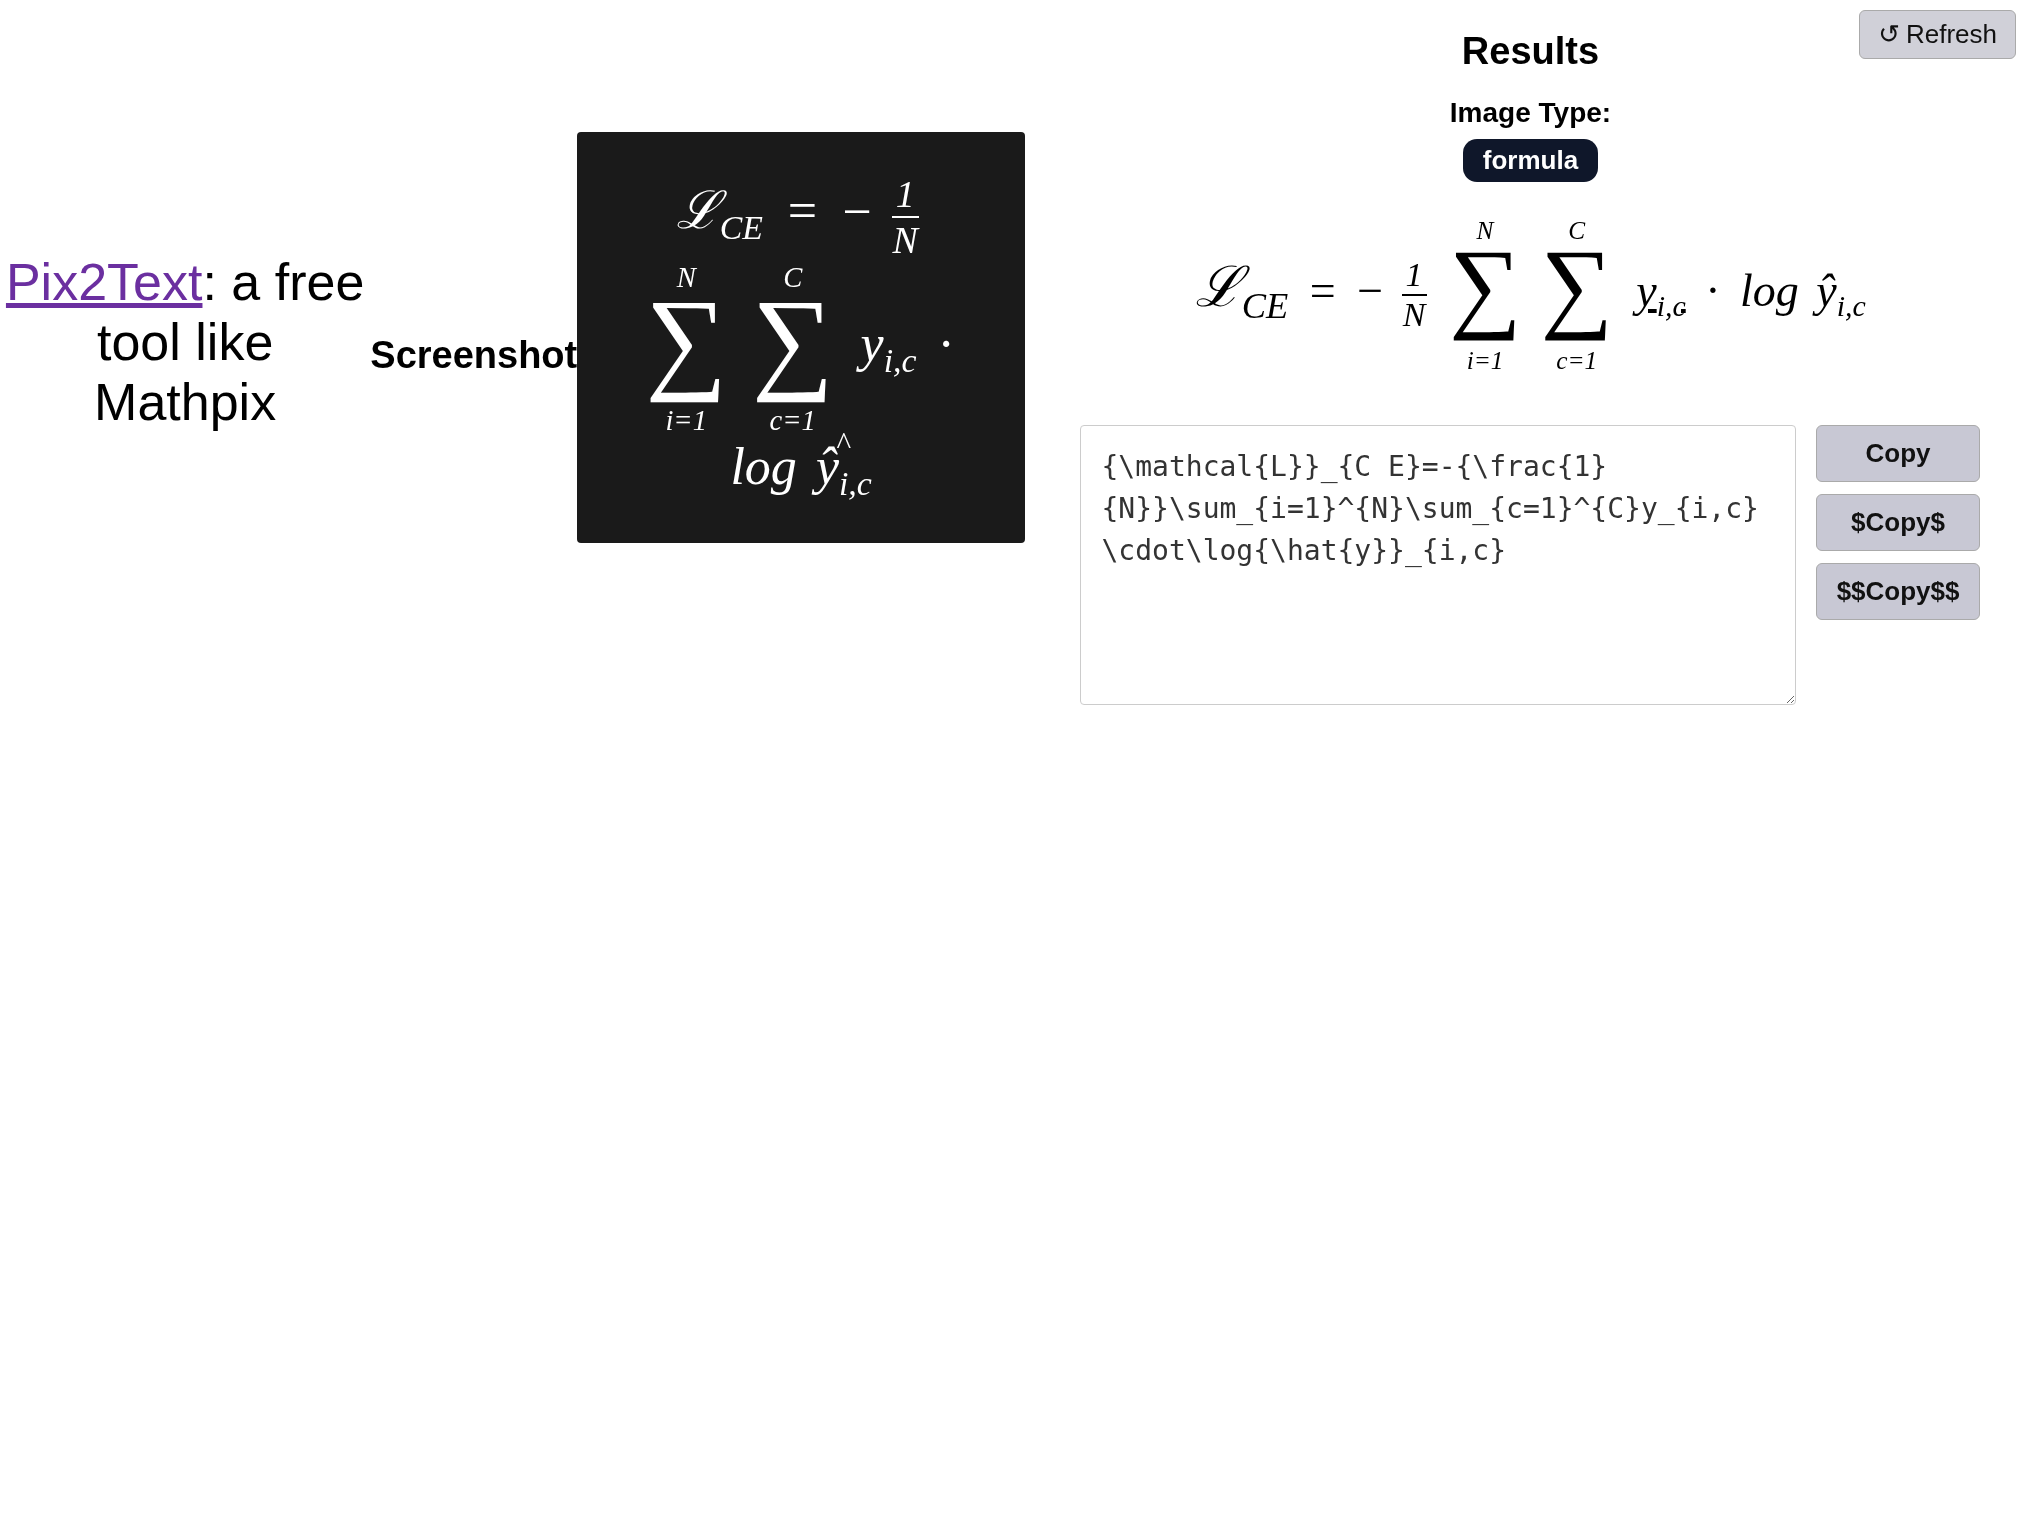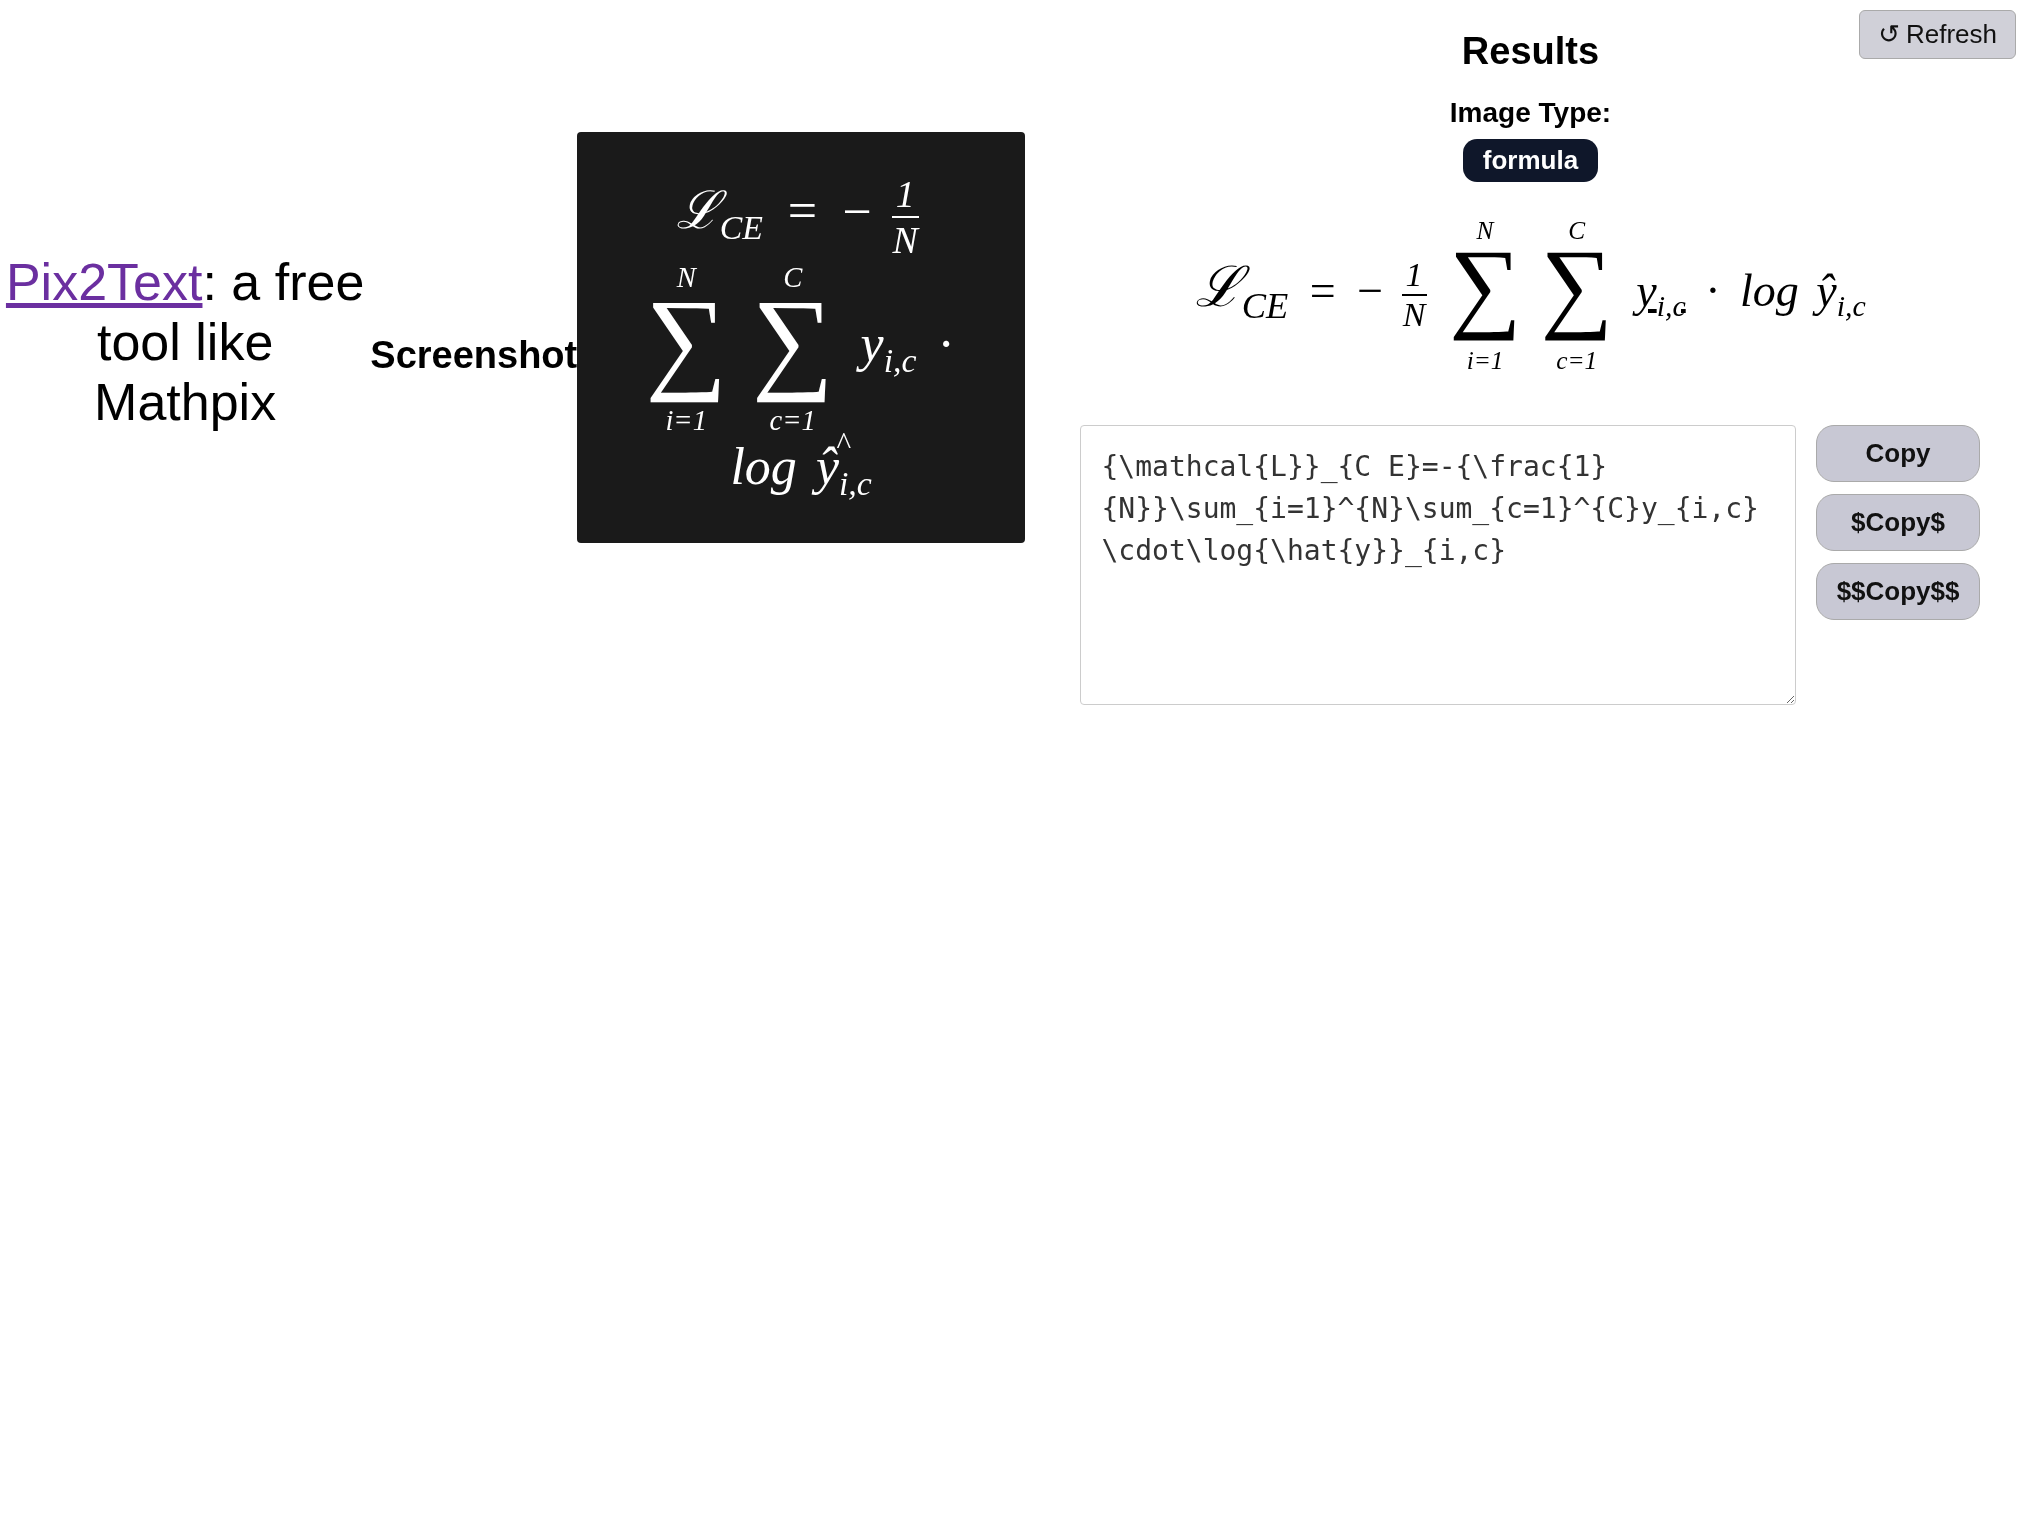--- a/index.html
+++ b/index.html
@@ -138,21 +138,21 @@
     .copy-buttons-container {
       display: flex;
       flex-direction: column;
       gap: 12px;
       min-width: 160px;
     }
 
     .copy-btn {
       background: #c8c8d4;
       border: 1px solid #aaa;
-      border-radius: 18px;
+      border-radius: 6px;
       padding: 12px 20px;
       font-size: 26px;
       font-weight: 600;
       cursor: pointer;
       text-align: center;
       color: #111;
     }
 
     
     .math {

